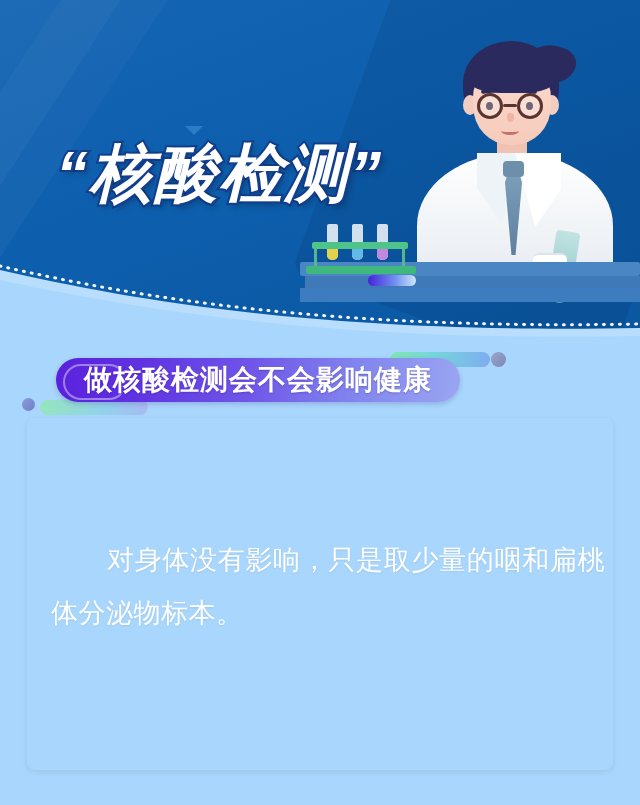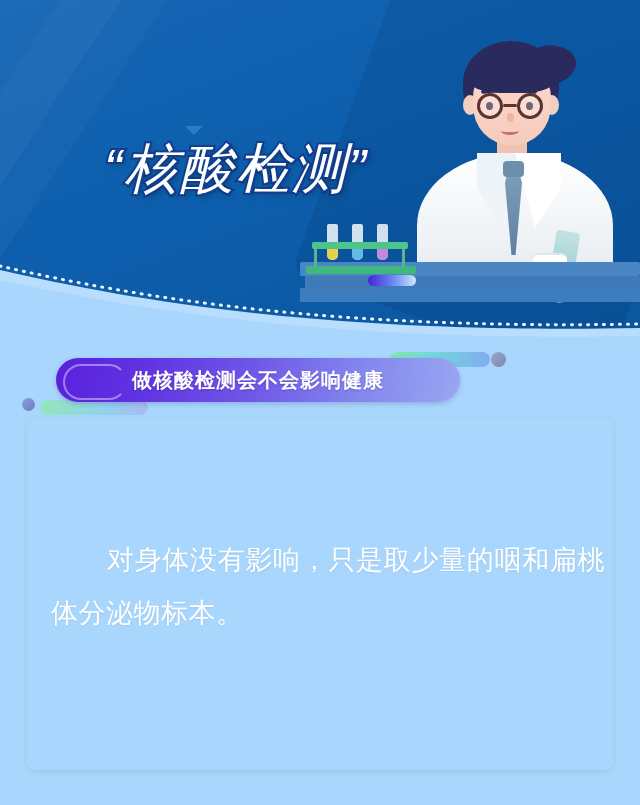--- a/index.html
+++ b/index.html
@@ -85,24 +85,23 @@
     border-left: 9px solid transparent;
     border-right: 9px solid transparent;
     border-top: 9px solid #2a7cc7;
   }
 
   
   .headline {
     position: absolute;
     left: 56px; top: 140px;
     width: 360px;
-    text-align: center;
     color: #ffffff;
-    font-size: 54px;
-    font-weight: 400;
+    font-size: 63px;
+    font-weight: 700;
     font-style: italic;
     letter-spacing: 2px;
     line-height: 1.05;
     white-space: nowrap;
     -webkit-text-stroke: 4px #123f8e;
     paint-order: stroke fill;
     text-shadow:
        2px 2px 0 #123f8e,
       -1px -1px 0 #123f8e,
        3px 4px 6px rgba(0,0,0,0.25);
@@ -220,21 +219,21 @@
     position: absolute;
     left: 7px; top: 6px;
     width: 60px; height: 32px;
     border: 2px solid rgba(255,255,255,0.42);
     border-right-color: transparent;
     border-radius: 999px;
   }
   .pill-text {
     position: relative;
     color: #ffffff;
-    font-size: 20px;
+    font-size: 28px;
     font-weight: 700;
     letter-spacing: 1px;
     white-space: nowrap;
     line-height: 1;
     text-shadow: 0 1px 2px rgba(30,10,90,0.25);
   }
 
   
   .content-box {
     position: absolute;

